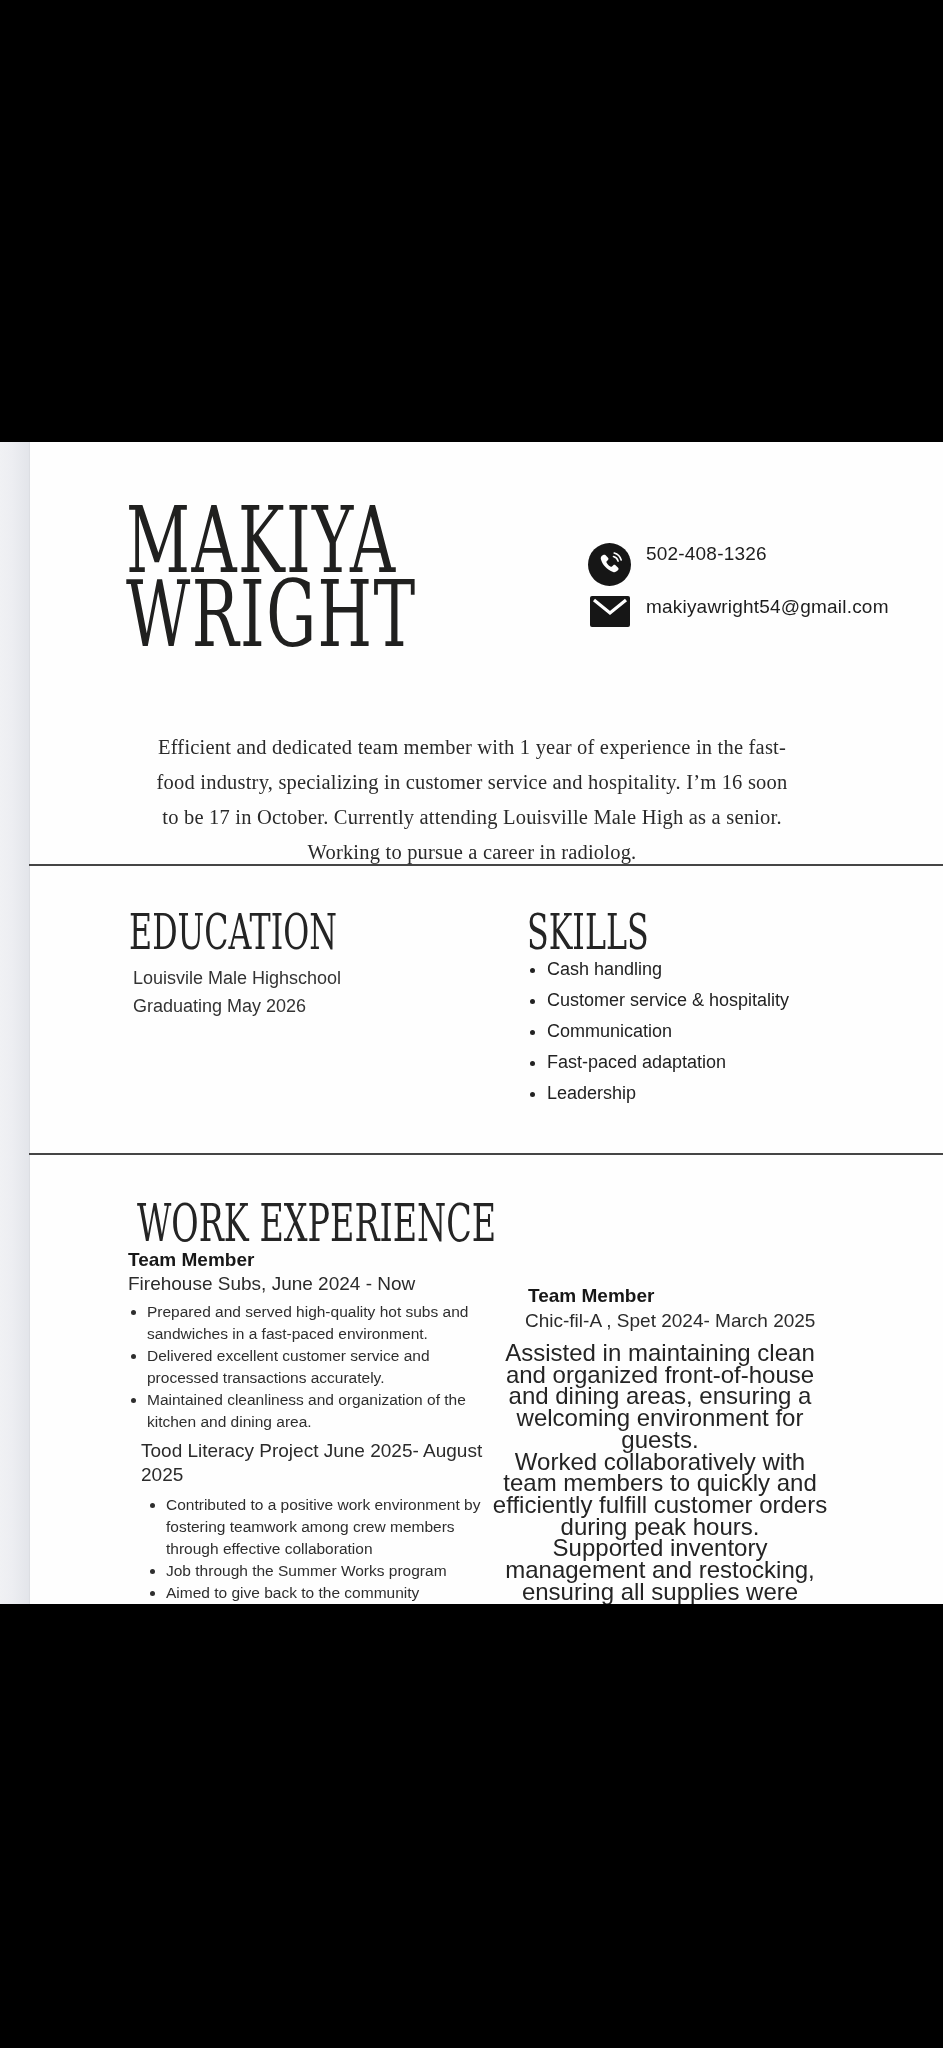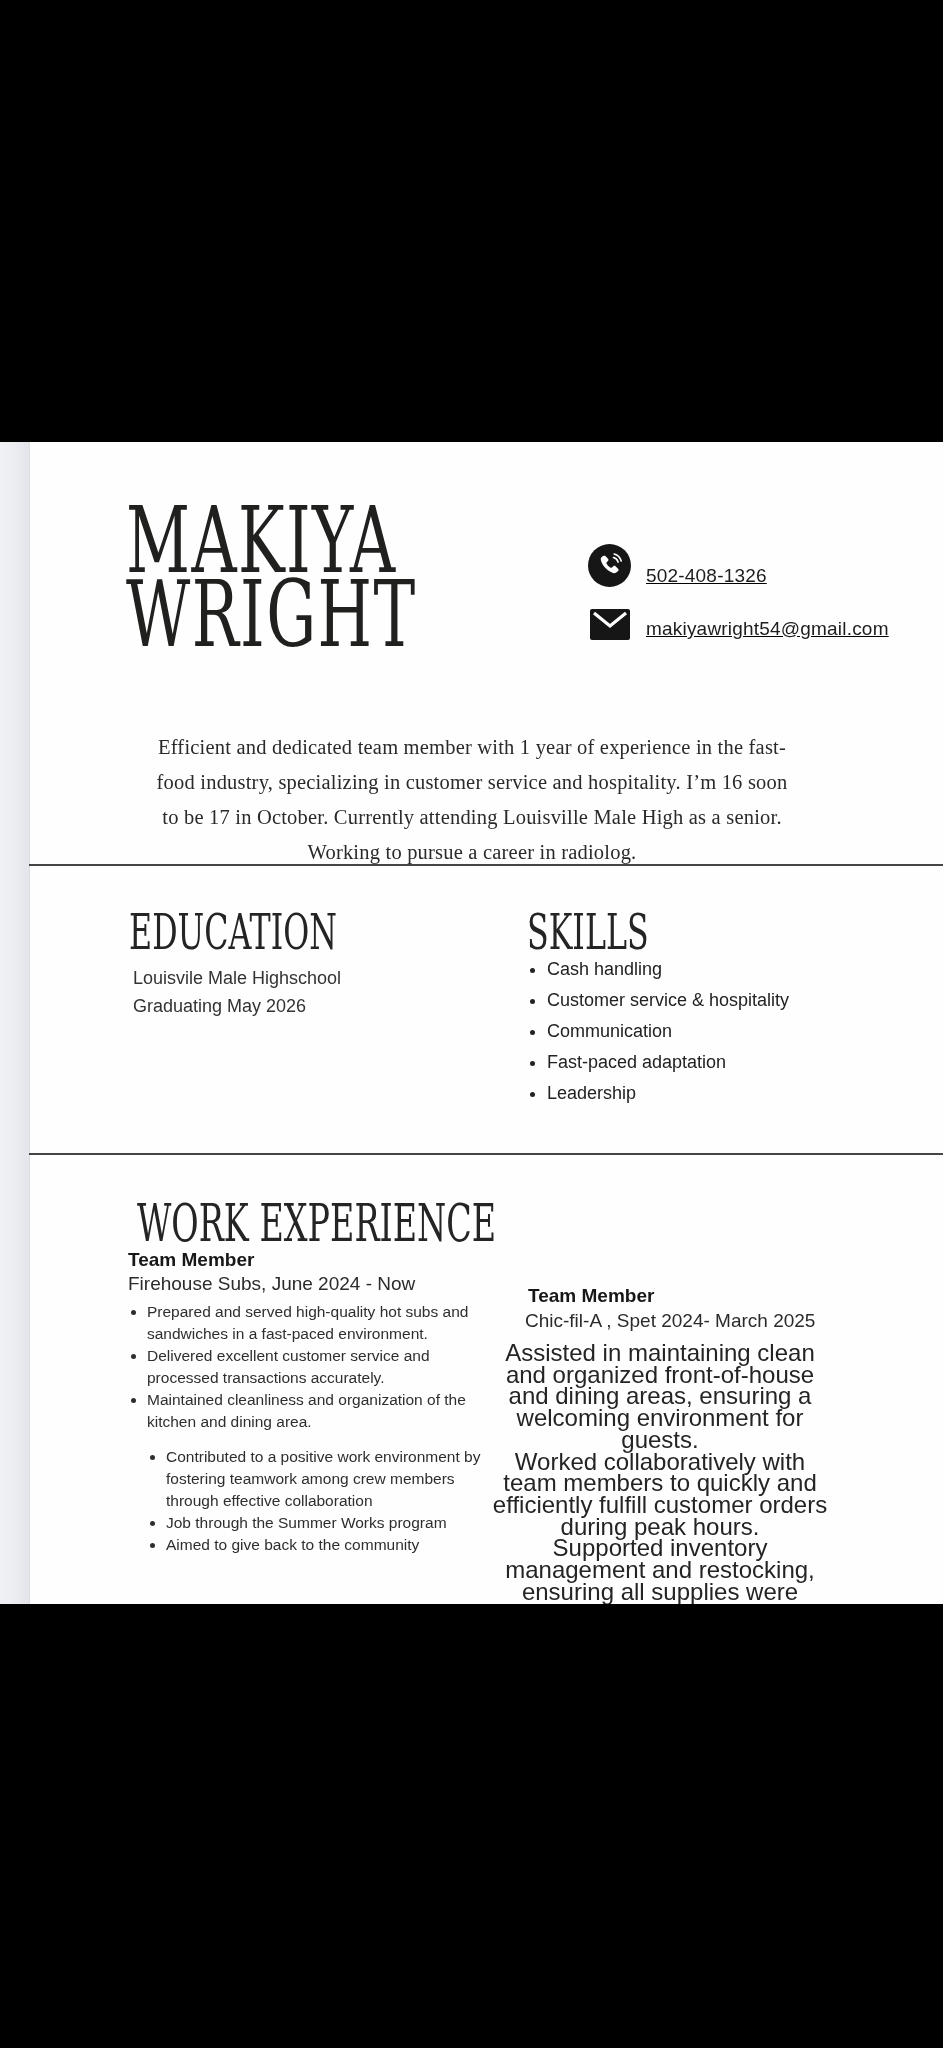--- a/index.html
+++ b/index.html
@@ -12,21 +12,21 @@
           background:linear-gradient(to right,#f0f1f4 0%,#edeef2 40%,#e3e5ea 100%);
           border-right:1px solid #dcdee3;}
 
   
   .name{position:absolute;top:62px;left:126px;color:#20201f;
         font-family:"DejaVu Serif",serif;font-size:92px;line-height:74px;
         letter-spacing:2px;transform:scaleX(0.68);transform-origin:top left;white-space:nowrap;}
 
   
   .contact{position:absolute;top:101px;left:588px;}
-  .c-row{display:flex;align-items:flex-end;height:44px;text-decoration:underline;}
+  .c-row{display:flex;align-items:flex-start;height:44px;}
   .c-row + .c-row{margin-top:9px;}
   .c-icon{width:43px;display:flex;align-items:center;justify-content:center;flex:0 0 43px;}
   .c-text{margin-left:15px;font-size:19px;color:#1d1d1d;letter-spacing:0.2px;}
 
   
   .summary{position:absolute;top:288px;left:106px;width:732px;text-align:center;
            font-size:20.5px;line-height:35px;color:#2a2a2a;white-space:pre-line;letter-spacing:0.2px;font-family:Liberation Serif, serif;}
 
   .divider{position:absolute;left:29px;width:914px;height:2px;background:#454545;}
   .div1{top:422px;} .div2{top:711px;}
@@ -128,20 +128,21 @@
       <div class="job-title">Team Member</div>
       <div class="job-sub">Firehouse Subs, June  2024 - Now</div>
       <ul>
           <li>Prepared and served high-quality hot subs and sandwiches in a fast-paced environment.</li>
           <li>Delivered excellent customer service and processed transactions accurately.</li>
           <li>Maintained cleanliness and organization of the kitchen and dining area.</li>
         </ul>
     </div>
 
     <div class="job job2">
+      <div class="job-sub">Tood Literacy Project June 2025- August 2025</div>
       <ul>
           <li>Contributed to a positive work environment by fostering teamwork among crew members through effective collaboration</li>
           <li>Job through the Summer Works program</li>
           <li>Aimed to give back to the community</li>
         </ul>
     </div>
 
     <div class="job job3">
       <div class="job-title">Team Member</div>
       <div class="job-sub">Chic-fil-A , Spet 2024- March 2025</div>

